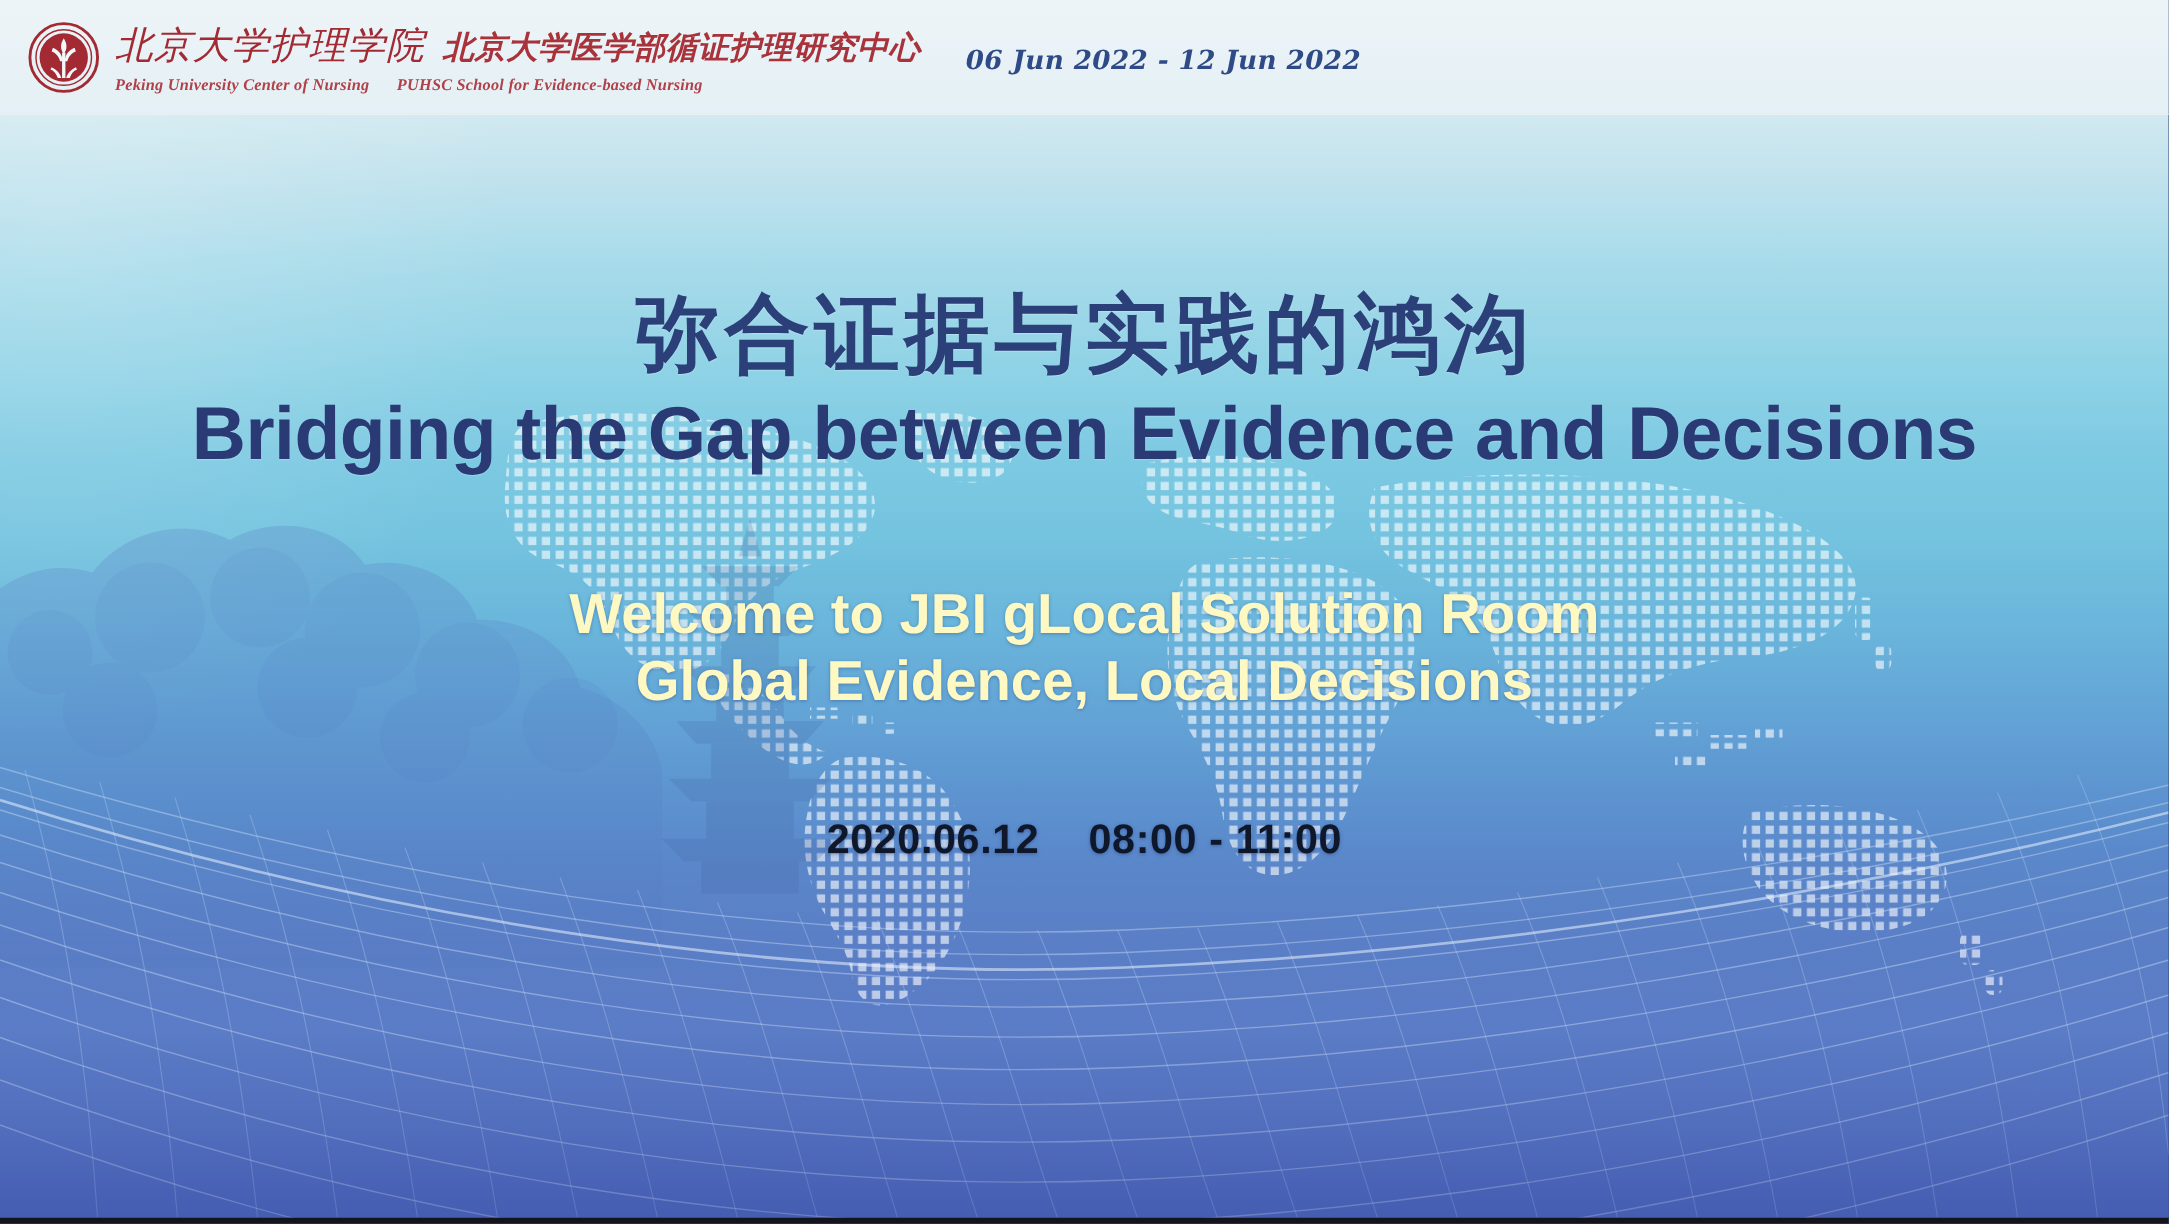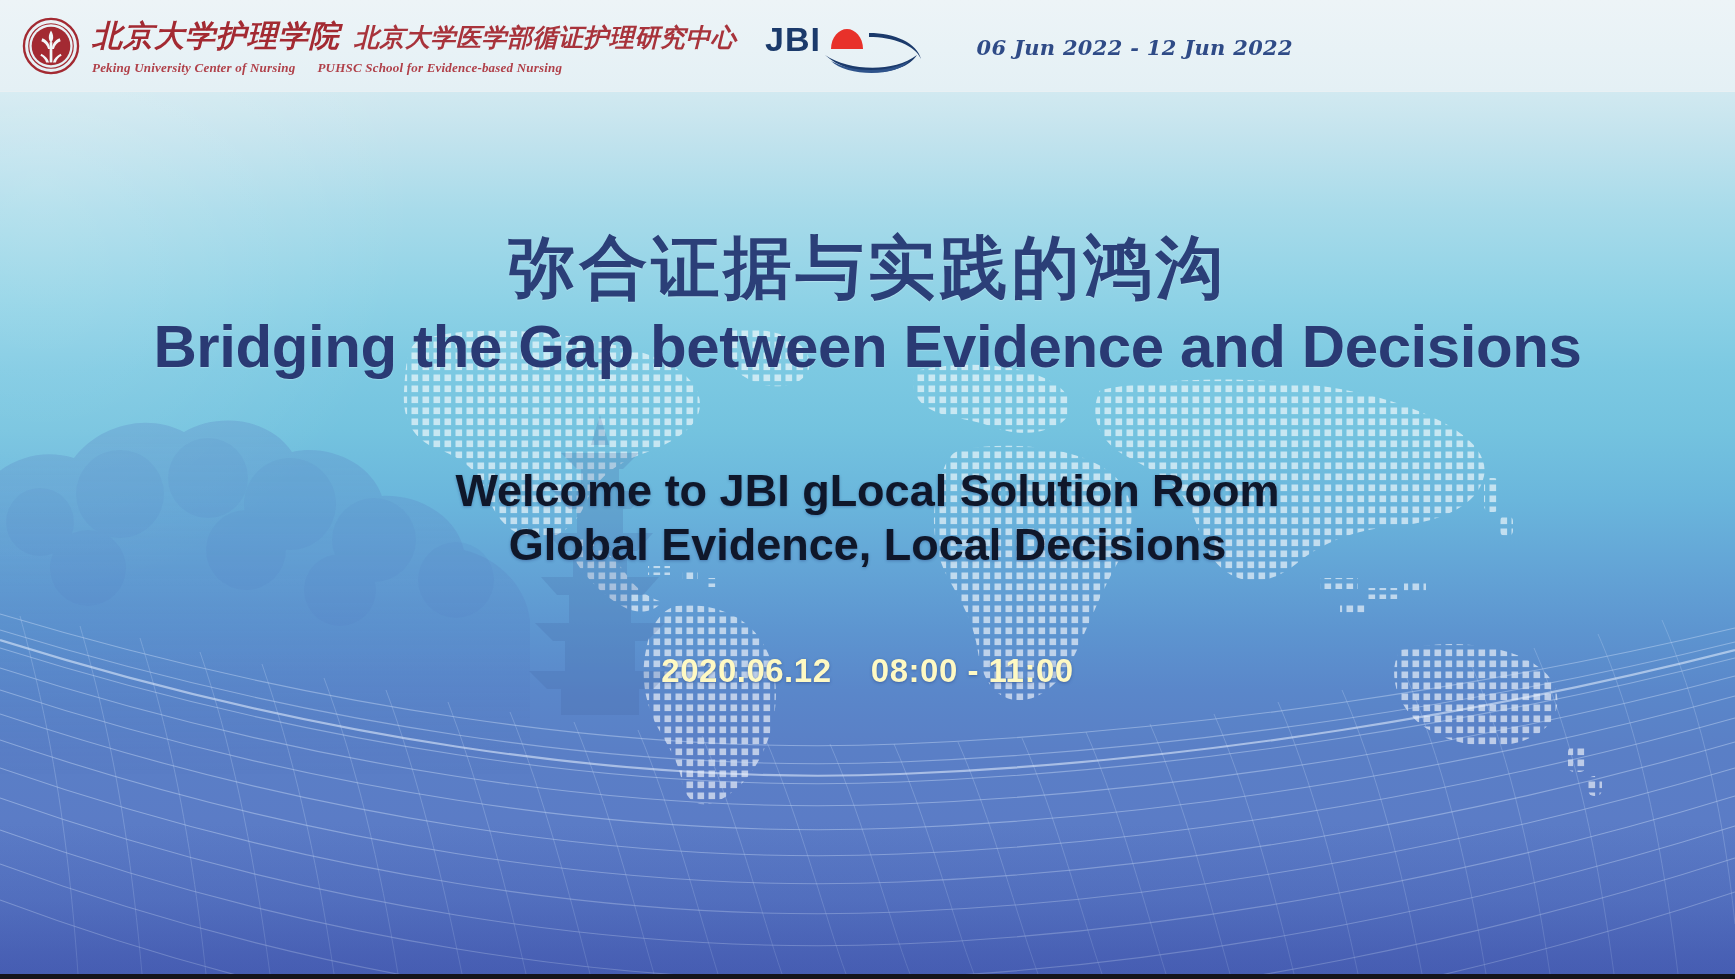--- a/index.html
+++ b/index.html
@@ -129,21 +129,21 @@
     margin-right: 6px;
   }
   .pku-cn-row {
     display: flex;
     align-items: baseline;
     gap: 14px;
     white-space: nowrap;
   }
   .pku-cn-1 {
     font-family: "DejaVu Serif", "Liberation Serif", serif;
-    font-weight: bold;
+    font-weight: normal;
     font-size: 30px;
     color: #a32a32;
     letter-spacing: 1px;
     font-style: italic;
   }
   .pku-cn-2 {
     font-family: "DejaVu Serif", "Liberation Serif", serif;
     font-weight: bold;
     font-size: 25px;
     color: #a8333b;
@@ -231,33 +231,33 @@
     letter-spacing: -0.4px;
     line-height: 1.05;
     text-shadow: 0 1px 1px rgba(255,255,255,0.22);
   }
 
   .welcome {
     margin-top: 86px;
     font-family: "Liberation Sans", sans-serif;
     font-weight: bold;
     font-size: 45px;
-    color: #0f172a;
+    color: #fef9c3;
     line-height: 1.20;
     letter-spacing: 0px;
     text-shadow: 0 1px 3px rgba(40,70,130,0.45);
   }
   .welcome .l2 { display: block; }
 
   .datetime {
     margin-top: 80px;
     font-family: "Liberation Sans", sans-serif;
     font-weight: bold;
     font-size: 33px;
-    color: #fef9c3;
+    color: #0f172a;
     letter-spacing: 0.5px;
     text-shadow: 0 1px 3px rgba(35,60,125,0.5);
   }
   .datetime .sp { display: inline-block; width: 20px; }
 </style>
 </head>
 <body>
 
 <div id="slide">
 
@@ -433,29 +433,20 @@
       <div class="pku-cn-row">
         <span class="pku-cn-1">北京大学护理学院</span>
         <span class="pku-cn-2">北京大学医学部循证护理研究中心</span>
       </div>
       <div class="pku-en-row">
         <span class="pku-en-1">Peking University Center of Nursing</span>
         <span class="pku-en-2">PUHSC School for Evidence-based Nursing</span>
       </div>
     </div>
 
-    <div class="jbi-logo">
-      <svg class="jbi-mark" viewBox="0 0 182 62">
-        <text x="0" y="36" font-family="Liberation Sans, sans-serif" font-size="34" font-weight="bold" fill="#1b3a6b" letter-spacing="1">JBI</text>
-        <path d="M66,34 C66,22 74,14 82,14 C90,14 98,22 98,34 Z" fill="#e8312a"></path>
-        <path d="M60,40 C84,56 128,58 152,40 C138,62 86,64 60,40 Z" fill="#1b3a6b"></path>
-        <path d="M66,46 C88,58 124,58 144,46 C132,62 82,62 66,46 Z" fill="#2e538b"></path>
-        <path d="M104,18 C130,18 152,28 156,44 C150,30 128,22 104,22 Z" fill="#1b3a6b"></path>
-      </svg>
-    </div>
 
     <div class="hdr-right">
       <div class="hdr-right-line2">06 Jun 2022 - 12 Jun 2022</div>
     </div>
   </div>
 
   <div class="content">
     <div class="title-cn">弥合证据与实践的鸿沟</div>
     <div class="title-en">Bridging the Gap between Evidence and Decisions</div>
 

